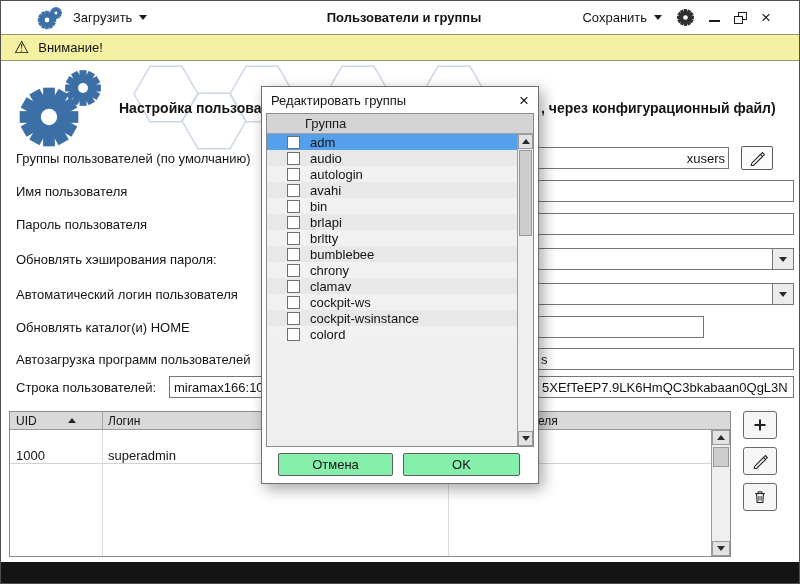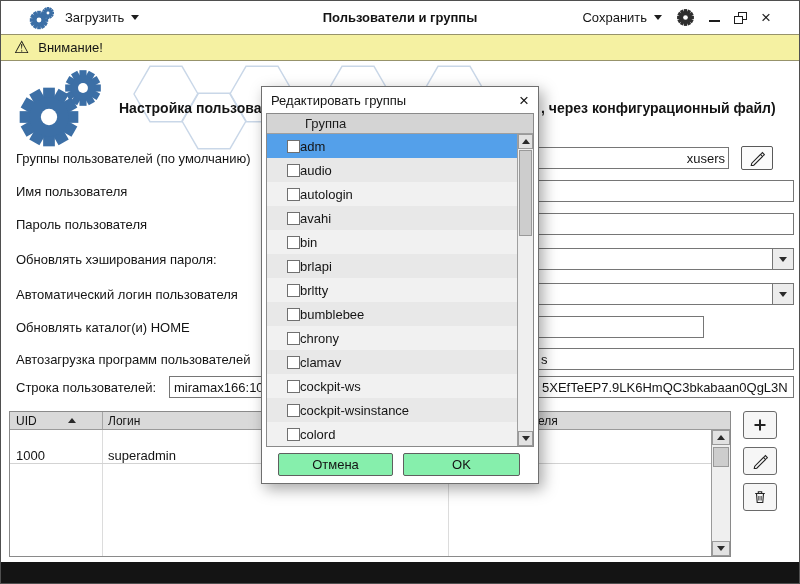--- a/index.html
+++ b/index.html
@@ -1,19 +1,19 @@
 <!DOCTYPE html>
 <html><head>
 <meta charset="utf-8">
 <style>
 *{margin:0;padding:0;box-sizing:border-box}
 body{font-family:"Liberation Sans",sans-serif;background:#9a9a9a}
 #app{position:relative;width:800px;height:584px;background:#fff;border:1px solid #4f4f4f;overflow:hidden;font-size:13px;color:#141414;cursor:default}
 
-.titlebar{position:absolute;top:0;left:0;right:0;height:33px;background:#fff;display:flex;align-items:center;padding:0 28px;gap:10px}
+.titlebar{position:absolute;top:0;left:8px;right:0;height:33px;background:#fff;display:flex;align-items:center;padding:0 28px;gap:10px}
 .tb-btn{display:flex;align-items:center;gap:7px;cursor:pointer}
 .tb-title{position:absolute;left:50%;transform:translateX(-50%);font-weight:bold}
 .tb-right{margin-left:auto;display:flex;align-items:center;gap:14px}
 .caret{width:0;height:0;border-left:4px solid transparent;border-right:4px solid transparent;border-top:5px solid #1d1d1d}
 .ic-min{display:inline-block;width:11px;height:2px;background:#1d1d1d}
 .ic-max{position:relative;display:inline-block;width:13px;height:12px}
 .ic-max i{position:absolute;border:1.5px solid #1d1d1d;background:#fff;display:block}
 .ic-max .b{top:0;right:0;width:9px;height:8px}
 .ic-max .f{bottom:0;left:0;width:9px;height:8px}
 .ic-close{font-size:17px;line-height:13px;color:#1d1d1d;cursor:pointer}
@@ -48,21 +48,21 @@
 .sthumb{position:absolute;left:1px;right:1px;background:#cdcdcd;border:1px solid #999}
 .sidebtn{position:absolute;left:742px;width:34px;height:28px;background:#f6f6f6;border:1px solid #6a6a6a;border-radius:3px;display:flex;align-items:center;justify-content:center;cursor:pointer}
 .footer{position:absolute;left:0;right:0;bottom:0;height:21px;background:#141414}
 
 .dialog{position:absolute;left:260px;top:85px;width:278px;height:398px;background:#fff;border:1px solid #6f6f6f;box-shadow:4px 5px 14px rgba(0,0,0,.35);z-index:10}
 .dlg-title{position:absolute;top:0;left:0;right:0;height:26px;display:flex;align-items:center;padding:0 9px}
 .dlg-close{margin-left:auto;font-size:17px;line-height:1;cursor:pointer}
 .dlg-list{position:absolute;left:4px;right:4px;top:26px;height:334px;border:1px solid #8a8a8a;background:#efefef;overflow:hidden}
 .dl-head{position:absolute;top:0;left:0;right:0;height:20px;background:#d4d4d4;border-bottom:1px solid #9f9f9f;display:flex;align-items:center;padding-left:38px;color:#1d1d1d}
 .dl-rows{position:absolute;top:20px;left:0;right:16px;bottom:0}
-.g-row{height:24px;display:flex;align-items:center;padding-left:20px;cursor:pointer}
+.g-row{height:16px;display:flex;align-items:center;padding-left:20px;gap:10px;cursor:pointer}
 .g-row:nth-child(odd){background:#f1f1f1}
 .g-row:nth-child(even){background:#e8e8e8}
 .g-row.selected{background:#54a0ea}
 .cbx{width:13px;height:13px;background:#fff;border:1px solid #707070;flex:0 0 auto}
 .dl-scroll{position:absolute;top:20px;right:0;bottom:0;width:16px;background:#efefef;border-left:1px solid #9f9f9f}
 .dlg-btn{position:absolute;top:366px;height:23px;background:#86efac;border:1px solid #5f5f5f;border-radius:2px;display:flex;align-items:center;justify-content:center;cursor:pointer}
 </style>
 </head>
 <body>
 

